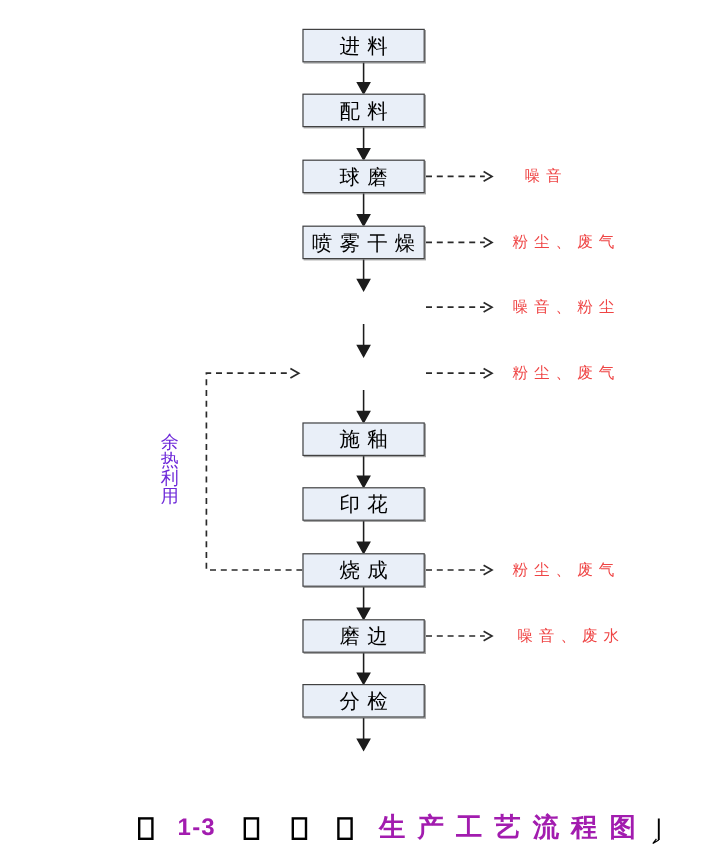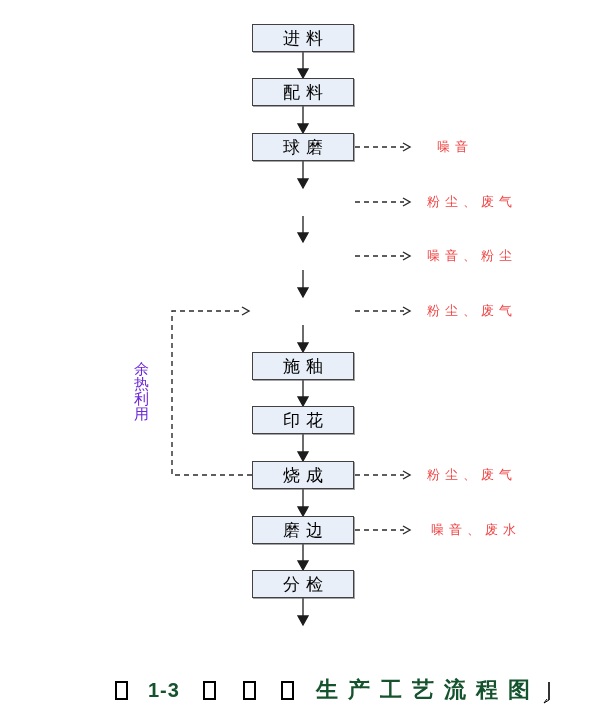--- a/index.html
+++ b/index.html
@@ -56,21 +56,21 @@
   }
   .caption {
     position: absolute;
     left: 115px;
     top: 676px;
     height: 28px;
     display: flex;
     align-items: center;
     font-family: "Liberation Sans", "DejaVu Sans", sans-serif;
     font-weight: bold;
-    color: #14532d;
+    color: #a21caf;
   }
   .tofu {
     display: inline-block;
     width: 9px;
     height: 15px;
     border: 2px solid #000000;
   }
   .fig-num  { margin-left: 20px; font-size: 20px; letter-spacing: 1px; }
   .tofu-2   { margin-left: 23px; }
   .tofu-3   { margin-left: 27px; }
@@ -170,20 +170,23 @@
   </svg>
 
   <div class="node" style="top:24px">
       <span class="lbl">进料</span>
     </div>
   <div class="node" style="top:78px">
       <span class="lbl">配料</span>
     </div>
   <div class="node" style="top:133px">
       <span class="lbl">球磨</span>
+    </div>
+  <div class="node" style="top:188px">
+      <span class="lbl">喷雾干燥</span>
     </div>
   <div class="node" style="top:406px">
       <span class="lbl">印花</span>
     </div>
   <div class="node" style="top:352px">
       <span class="lbl">施釉</span>
     </div>
   <div class="node" style="top:461px">
       <span class="lbl">烧成</span>
     </div>

